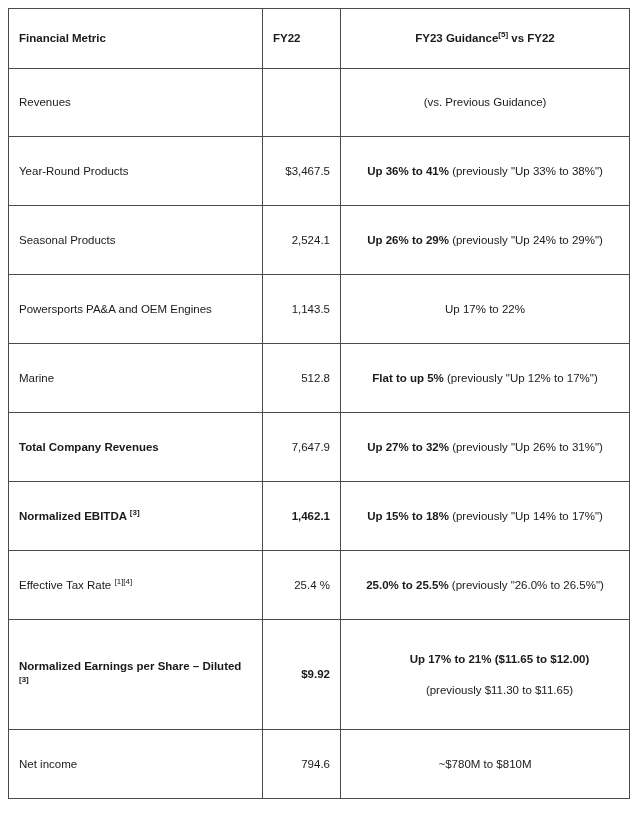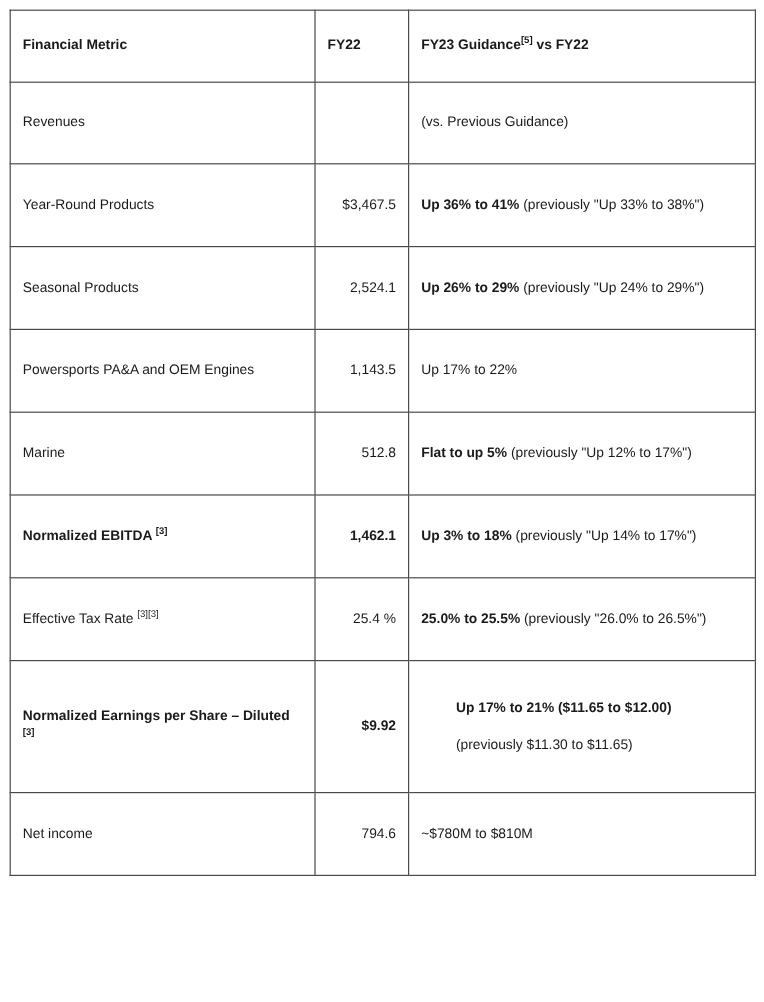--- a/index.html
+++ b/index.html
@@ -34,21 +34,21 @@
     padding: 10px 10px;
     font-size: 11.5px;
     line-height: 1.45;
   }
   col.c-metric { width: 254px; }
   col.c-fy22 { width: 78px; }
   col.c-guid { width: 289px; }
 
   .cell-metric { text-align: left; }
   .cell-fy22 { text-align: right; margin-left: 11px; }
-  .cell-guid { text-align: left; }
+  .cell-guid { text-align: center; }
 
   .bold { font-weight: bold; }
   .indent1 { padding-left: 26px; }
   .sup {
     font-size: 8px;
     vertical-align: super;
     line-height: 0;
   }
   .sub-note {
     display: block;
@@ -99,29 +99,34 @@
         <td class="cell-fy22">1,143.5</td>
         <td class="cell-guid">Up 17% to 22%</td>
       </tr>
 
       <tr style="height:69px;">
         <td class="cell-metric indent1">Marine</td>
         <td class="cell-fy22">512.8</td>
         <td class="cell-guid"><span class="strong-lead">Flat to up 5%</span><span class="normal-tail"> (previously "Up 12% to 17%")</span></td>
       </tr>
 
+      <tr style="height:69px;">
+        <td class="cell-metric bold">Total Company Revenues</td>
+        <td class="cell-fy22">7,647.9</td>
+        <td class="cell-guid"><span class="strong-lead">Up 27% to 32%</span><span class="normal-tail"> (previously "Up 26% to 31%")</span></td>
+      </tr>
 
       <tr style="height:69px;">
         <td class="cell-metric bold"><span>Normalized EBITDA </span><span class="sup">[3]</span></td>
         <td class="cell-fy22 bold">1,462.1</td>
-        <td class="cell-guid"><span class="strong-lead">Up 3% to 18%</span><span class="normal-tail"> (previously "Up 14% to 17%")</span></td>
+        <td class="cell-guid"><span class="strong-lead">Up 15% to 18%</span><span class="normal-tail"> (previously "Up 14% to 17%")</span></td>
       </tr>
 
       <tr style="height:69px;">
-        <td class="cell-metric"><span>Effective Tax Rate </span><span class="sup">[3][3]</span></td>
+        <td class="cell-metric"><span>Effective Tax Rate </span><span class="sup">[1][4]</span></td>
         <td class="cell-fy22">25.4 %</td>
         <td class="cell-guid"><span class="strong-lead">25.0% to 25.5%</span><span class="normal-tail"> (previously "26.0% to 26.5%")</span></td>
       </tr>
 
       <tr style="height:110px;">
         <td class="cell-metric bold two-line"><span>Normalized Earnings per Share – Diluted </span><span class="sup">[3]</span></td>
         <td class="cell-fy22 bold">$9.92</td>
         <td class="cell-guid" style="vertical-align:middle;padding-left:39px;"><span class="strong-lead">Up 17% to 21% ($11.65 to $12.00)</span><span class="sub-note">(previously $11.30 to $11.65)</span></td>
       </tr>
 

